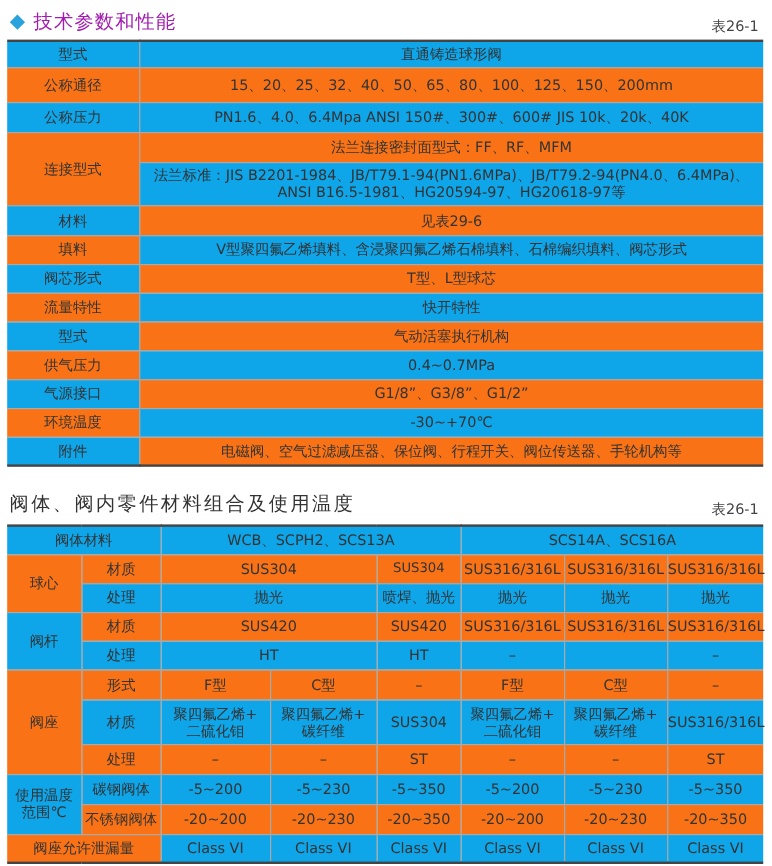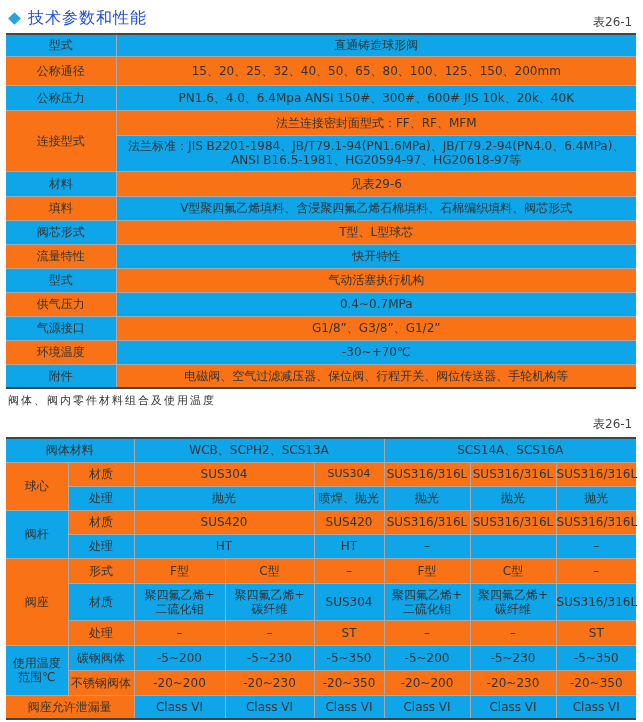--- a/index.html
+++ b/index.html
@@ -1,35 +1,35 @@
 <!DOCTYPE html>
 <html><head>
 <meta charset="utf-8">
 <style>
   html, body { margin: 0; padding: 0; background: #ffffff; }
   body { width: 643px; height: 722px; position: relative; overflow: hidden;
          font-family: "DejaVu Sans", "Liberation Sans", sans-serif; color: #333333; }
   .blue { background: #0ea5e9; }
   .white { background: #f97316; }
 
-  .sec-title { position: absolute; left: 8px; top: 8px; font-size: 16px; color: #1d4ed8;
+  .sec-title { position: absolute; left: 8px; top: 8px; font-size: 16px; color: #a21caf;
                display: flex; align-items: center; letter-spacing: 1px; }
   .diamond { display: inline-block; width: 9px; height: 9px; background: #2aa3dc;
              transform: rotate(45deg); margin-right: 9px; margin-left: 2px; }
   .tbl-no { position: absolute; font-size: 12px; color: #444; }
 
   table { border-collapse: collapse; position: absolute; table-layout: fixed; }
   td { border: 1px solid #a9a9a9; text-align: center; font-size: 12px; color: #333;
        padding: 0; line-height: 16px; }
   table.t1 { left: 6px; top: 33px; width: 630px; border-top: 2px solid #444; border-bottom: 2px solid #444; }
   table.t1 td { border-left: none; border-right: none; }
   table.t1 td.lbl { border-right: 1px solid #a9a9a9; }
   table.t1 tr:first-child td { border-top: none; }
 
-  .sec2-title { position: absolute; left: 8px; top: 393px; font-size: 11px; color: #333; letter-spacing: 2px; }
+  .sec2-title { position: absolute; left: 8px; top: 410px; font-size: 16px; color: #333; letter-spacing: 2px; }
 
   table.t2 { left: 6px; top: 437px; width: 630px; border-top: 2px solid #444; border-bottom: 2px solid #444; }
   table.t2 td { font-size: 12px; }
   table.t2 td:first-child { border-left: none; }
   table.t2 td.last { border-right: none; }
   table.t2 tr:first-child td { border-top: none; }
   .two-line { line-height: 14px; }
 </style>
 </head>
 <body>

